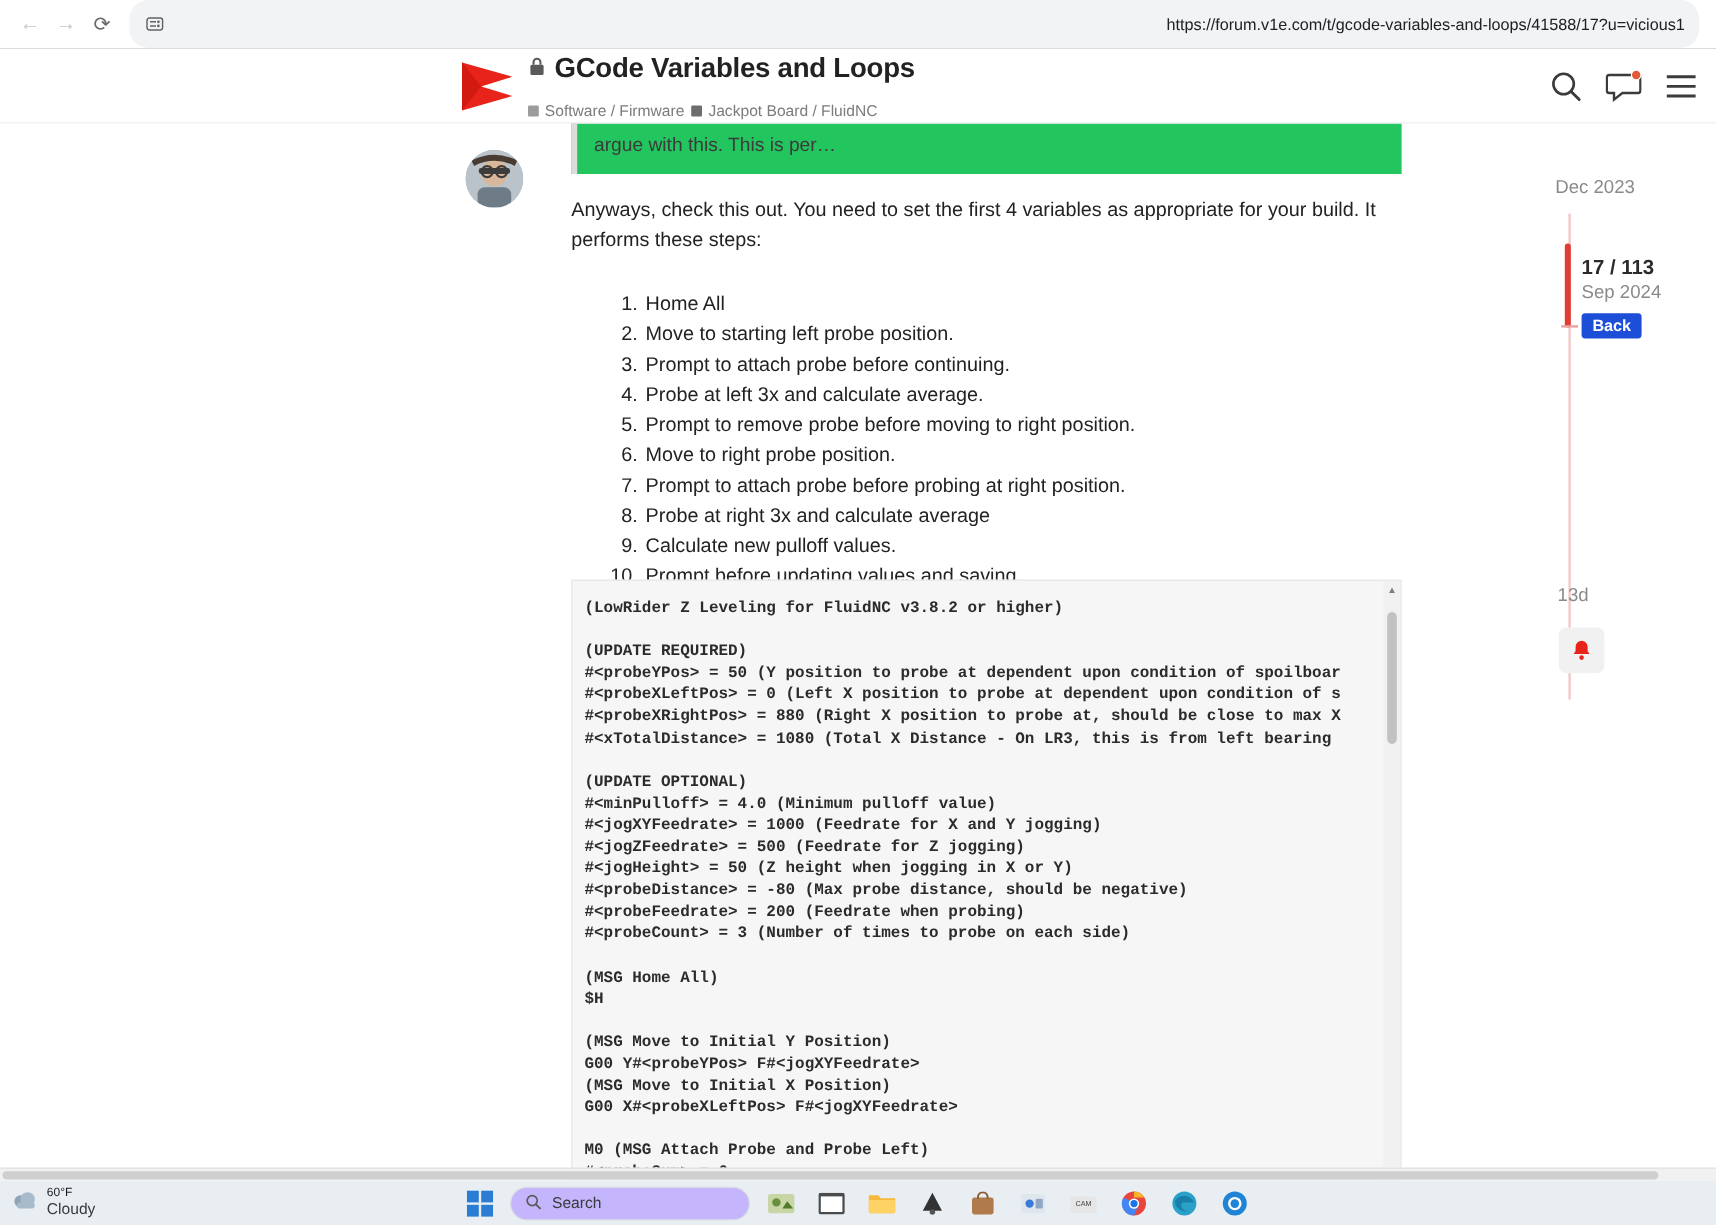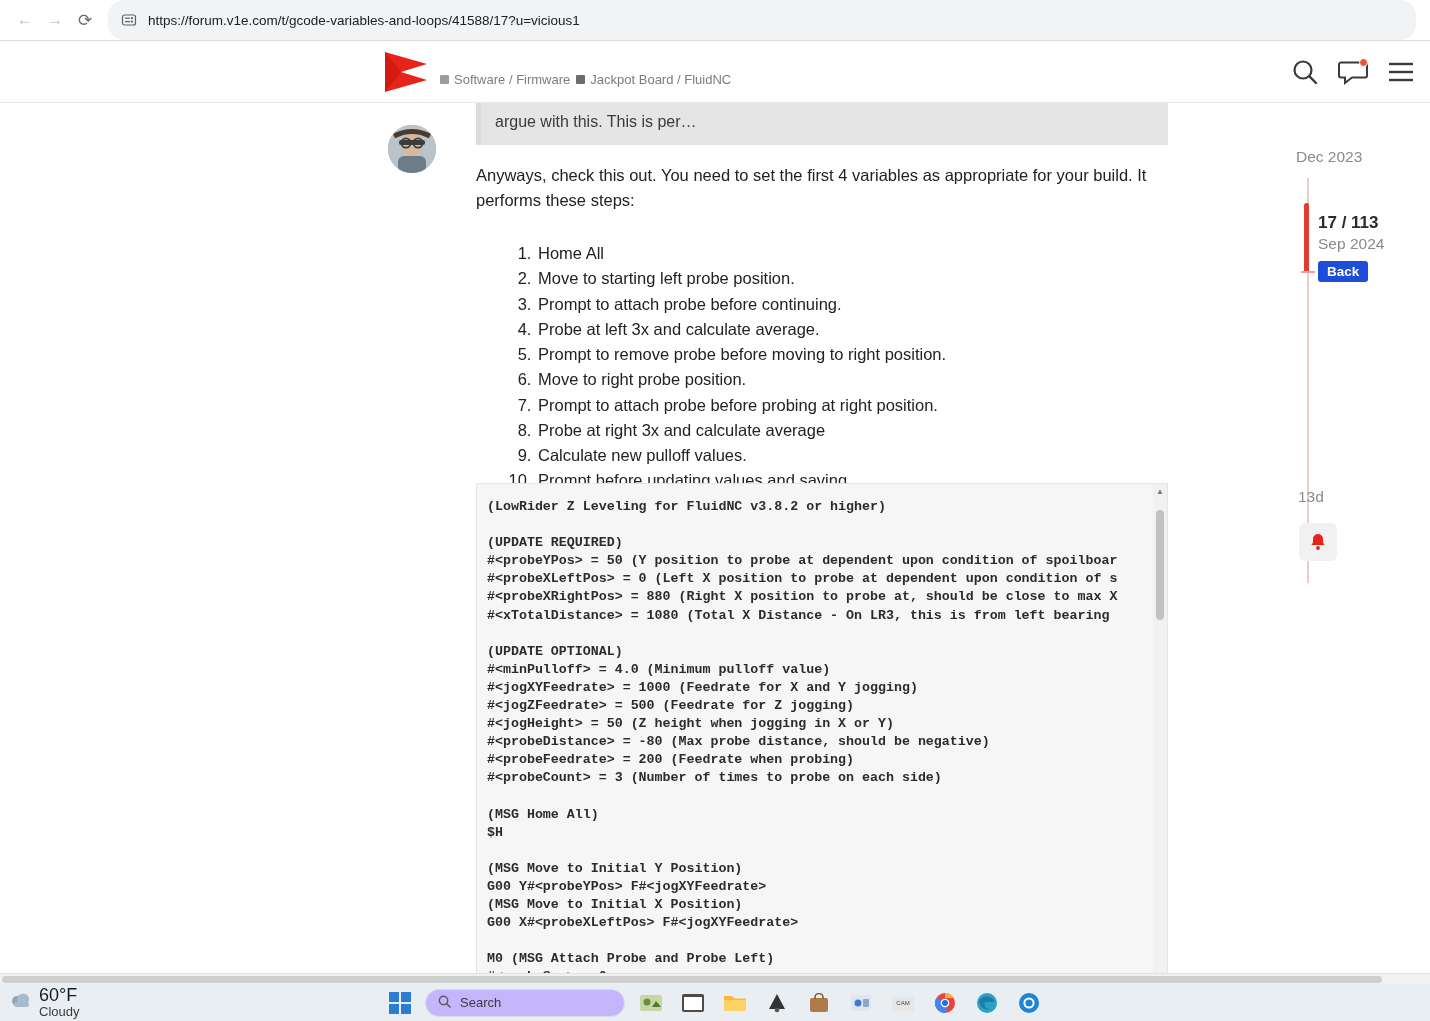--- a/index.html
+++ b/index.html
@@ -33,20 +33,21 @@
   .omnibox {
     flex: 1;
     height: 40px;
     background: #f1f3f4;
     border-radius: 16px;
     display: flex;
     align-items: center;
     padding: 3px 12px;
     margin-left: 8px;
     margin-right: 4px;
+    justify-content: space-between;
   }
   .omnibox .site-icon {
     width: 18px; height: 18px;
     margin-right: 10px;
     display: flex; align-items: center; justify-content: center;
     color: #5f6368;
   }
   .omnibox .url {
     font-size: 13.5px;
     color: #202124;
@@ -154,21 +155,21 @@
     border-radius: 50%;
     overflow: hidden;
     background: #9aa7b0;
   }
 
   .quote-tail {
     position: absolute;
     left: 476px;
     top: 0px;
     width: 692px;
-    background: #e5e5e5;
+    background: #22c55e;
     border-left: 5px solid #dcdcdc;
     padding: 10px 14px 14px 14px;
     color: #3b3b3b;
     font-size: 16px;
   }
 
   .lede {
     position: absolute;
     left: 476px;
     top: 60px;
@@ -320,21 +321,21 @@
   }
   .weather {
     display: flex;
     align-items: center;
     gap: 7px;
     margin-left: 10px;
     width: 150px;
   }
   .weather .w-icon { font-size: 17px; color: #5a6a7a; }
   .weather .w-text { line-height: 1.05; }
-  .weather .w-temp { font-size: 18px; color: #1b1b1b; }
+  .weather .w-temp { font-size: 10px; color: #1b1b1b; }
   .weather .w-cond { font-size: 13px; color: #3b3b3b; }
   .tb-center {
     position: absolute;
     left: 50%;
     transform: translateX(-50%);
     display: flex;
     align-items: center;
     gap: 10px;
   }
   .start-btn {
@@ -395,20 +396,29 @@
 <div class="chrome-divider"></div>
 
 <div class="site-header">
   <div class="logo">
     <svg width="54" height="48" viewBox="0 0 54 48" aria-hidden="true">
       <path d="M6 4 L48 16 L22 24 L48 32 L6 44 Z" fill="#e8241a"></path>
       <path d="M6 4 L22 24 L6 44 Z" fill="#d21a10"></path>
     </svg>
   </div>
   <div class="title-block">
+    <div class="title-line">
+      <span class="lock-icon">
+        <svg width="15" height="17" viewBox="0 0 15 17" aria-hidden="true">
+          <rect x="2" y="7" width="11" height="8.5" rx="1.3" fill="#5a5a5a"></rect>
+          <path d="M4.6 7 V4.8 a2.9 2.9 0 0 1 5.8 0 V7" fill="none" stroke="#5a5a5a" stroke-width="1.7"></path>
+        </svg>
+      </span>
+      <span class="topic-title" id="topicTitle">GCode Variables and Loops</span>
+    </div>
     <div class="crumbs">
       <span class="crumb">
         <span class="sq" style="background:#9c9c9c"></span>
         <span>Software / Firmware</span>
       </span>
       <span class="crumb">
         <span class="sq" style="background:#6d6d6d"></span>
         <span>Jackpot Board / FluidNC</span>
       </span>
     </div>

